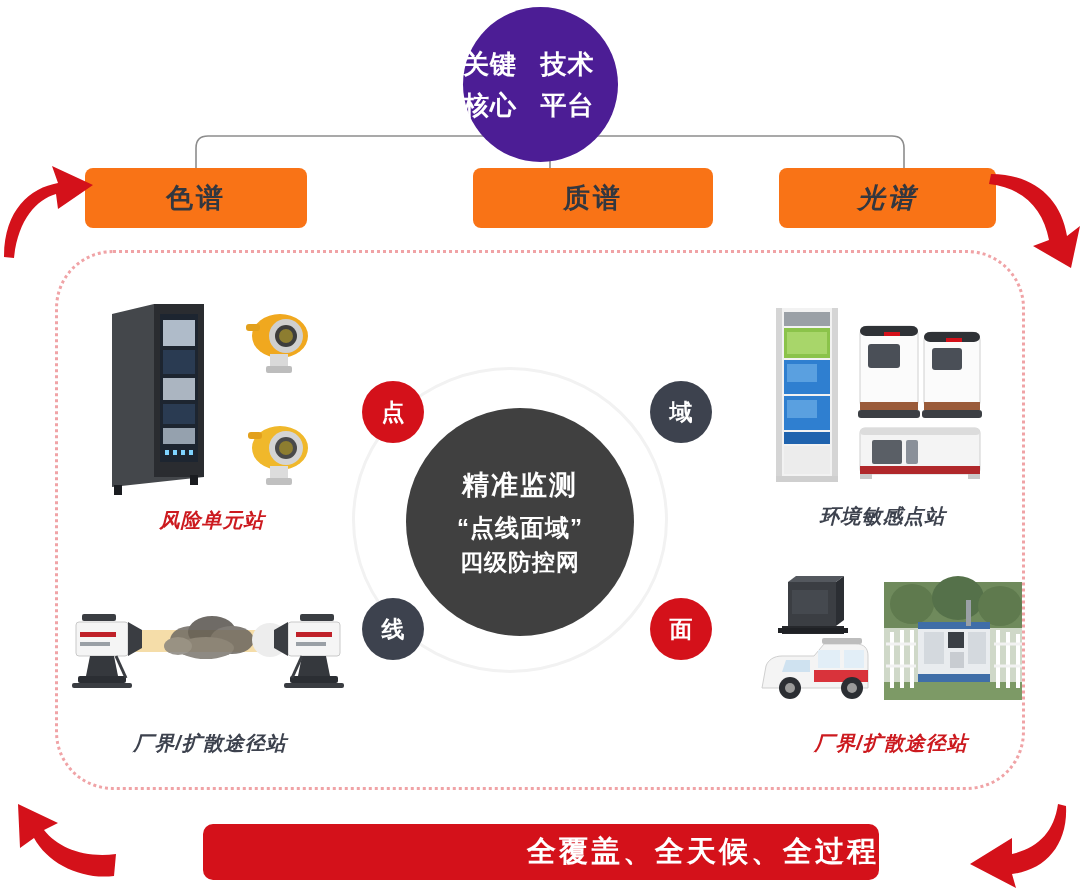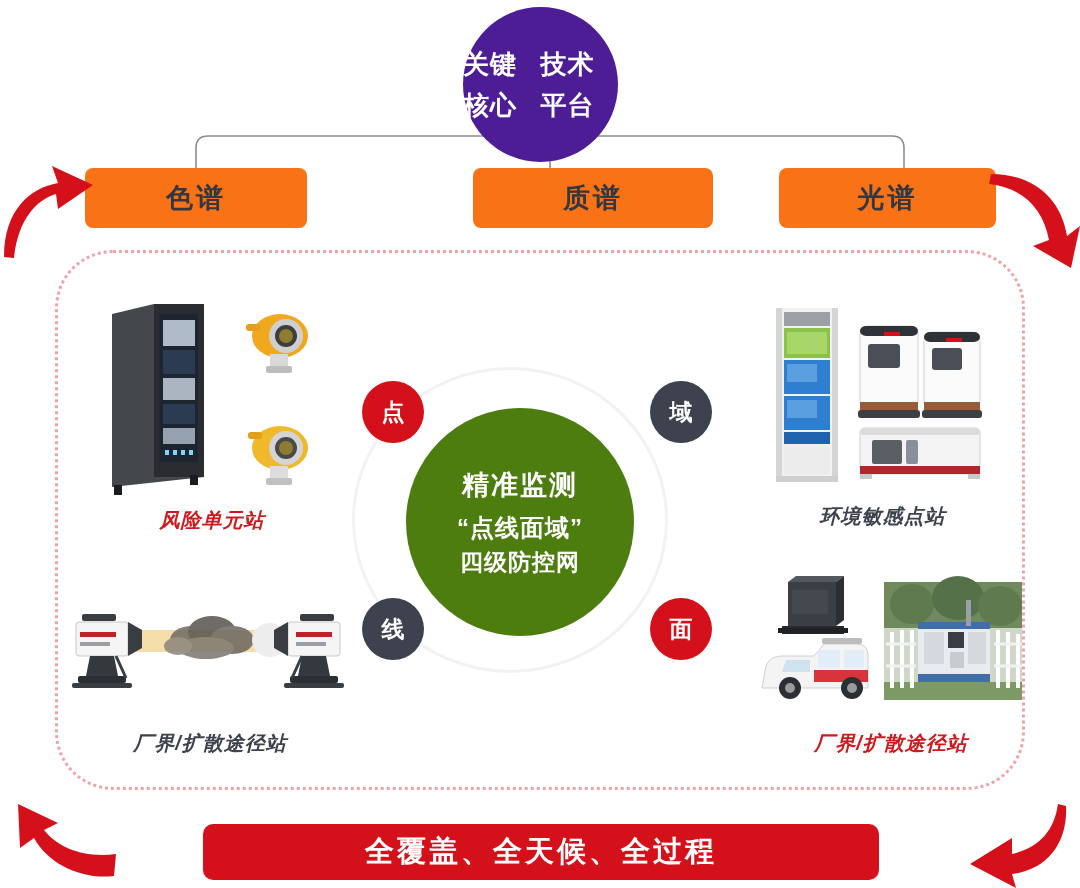--- a/index.html
+++ b/index.html
@@ -59,21 +59,21 @@
     align-items: center;
     justify-content: center;
     color: #33373f;
     font-size: 27px;
     font-weight: bold;
     letter-spacing: 3px;
     z-index: 3;
   }
   .cat-1 { left: 85px;  top: 168px; width: 222px; }
   .cat-2 { left: 432px; top: 168px; width: 240px; margin-left: 41px; }
-  .cat-3 { left: 779px; top: 168px; width: 217px; }
+  .cat-3 { left: 779px; top: 168px; width: 217px; font-style: italic; }
 
   
   .dashed-panel {
     position: absolute;
     left: 55px;
     top: 250px;
     width: 970px;
     height: 540px;
     border: 3px dotted #f0a3a6;
     border-radius: 58px;
@@ -100,21 +100,21 @@
     box-sizing: border-box;
     z-index: 2;
   }
   .center-circle {
     position: absolute;
     left: 406px;
     top: 408px;
     width: 228px;
     height: 228px;
     border-radius: 50%;
-    background: #4d7c0f;
+    background: #404040;
     display: flex;
     flex-direction: column;
     align-items: center;
     justify-content: center;
     color: #ffffff;
     z-index: 4;
   }
   .center-line-1 {
     font-size: 27px;
     font-weight: bold;
@@ -175,21 +175,21 @@
   .banner {
     position: absolute;
     left: 203px;
     top: 824px;
     width: 676px;
     height: 56px;
     border-radius: 10px;
     background: #d4111a;
     display: flex;
     align-items: center;
-    justify-content: center;
+    justify-content: flex-end;
     color: #ffffff;
     font-size: 29px;
     font-weight: bold;
     letter-spacing: 3px;
     z-index: 6;
   }
 </style>
 </head>
 <body>
 

